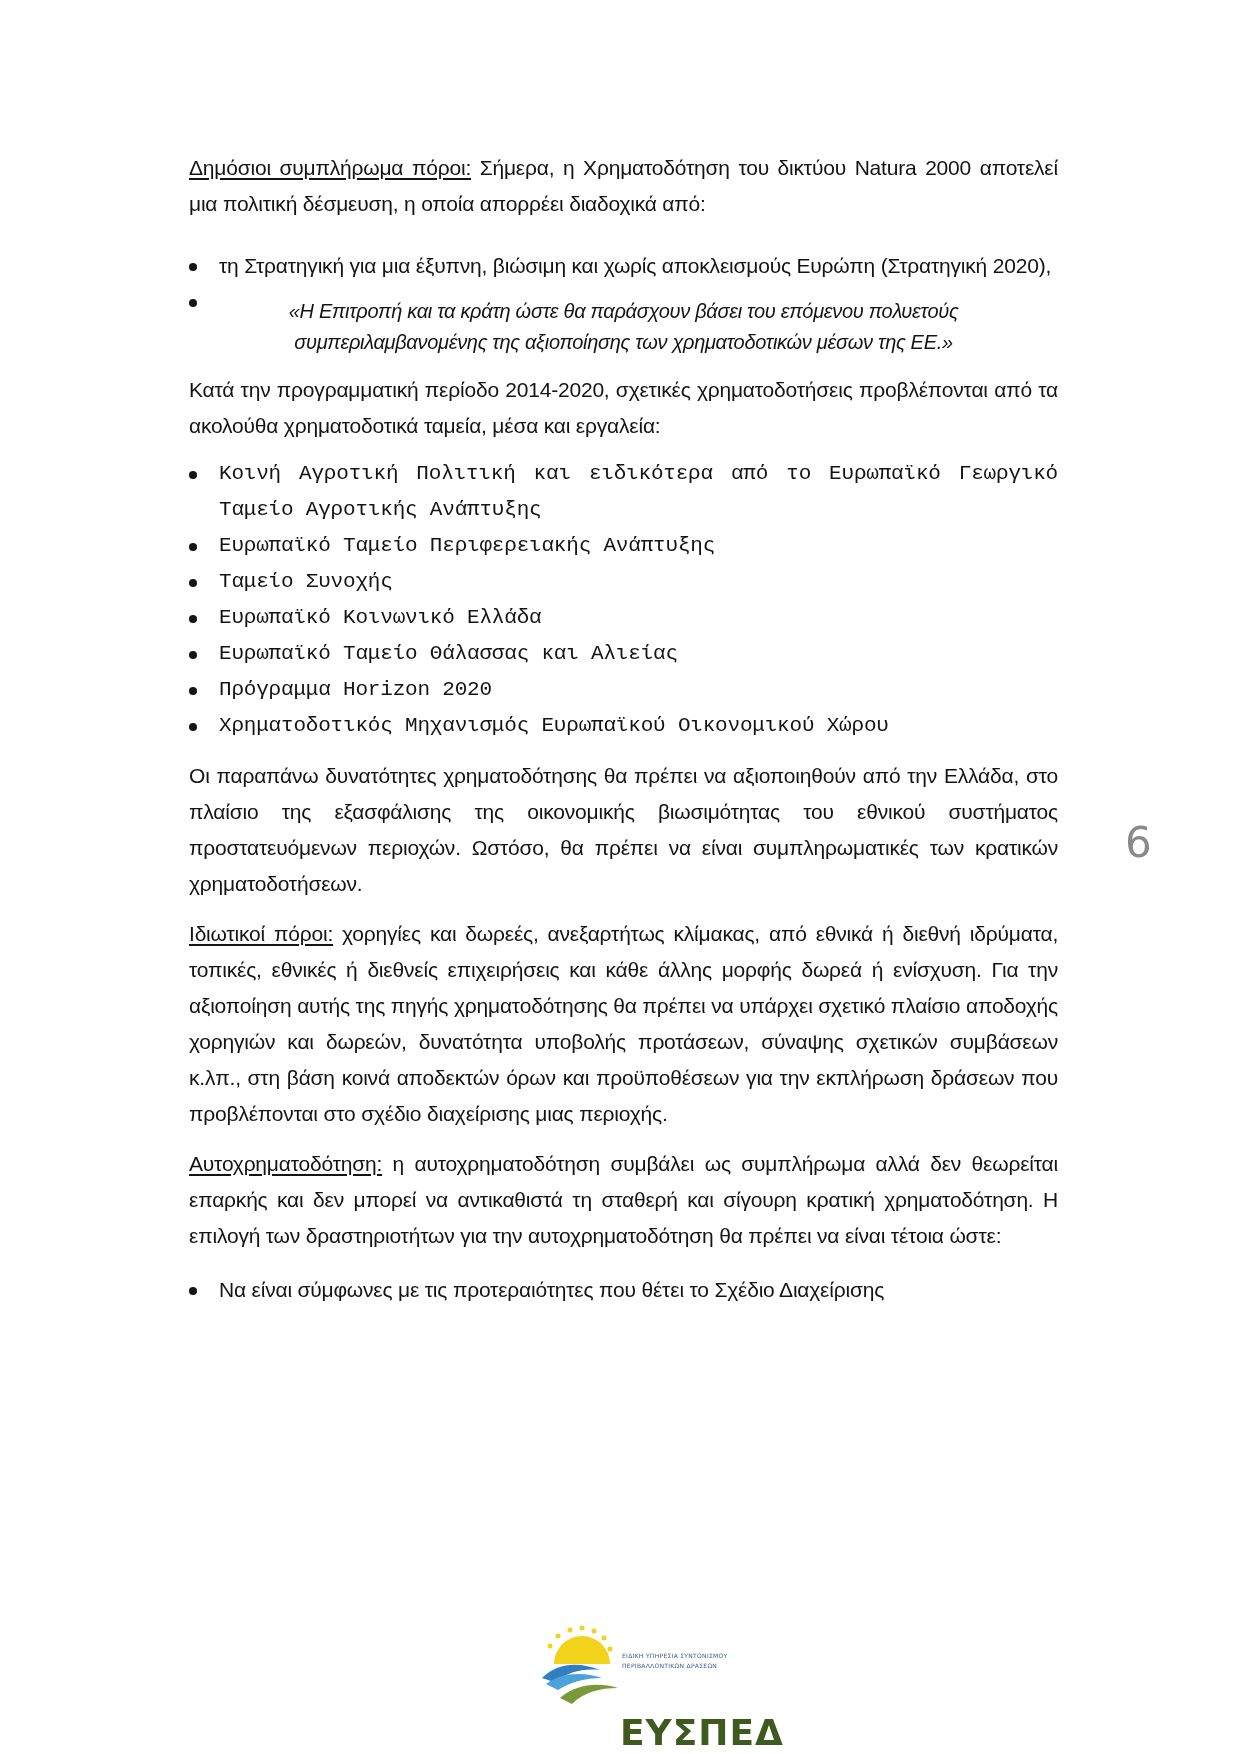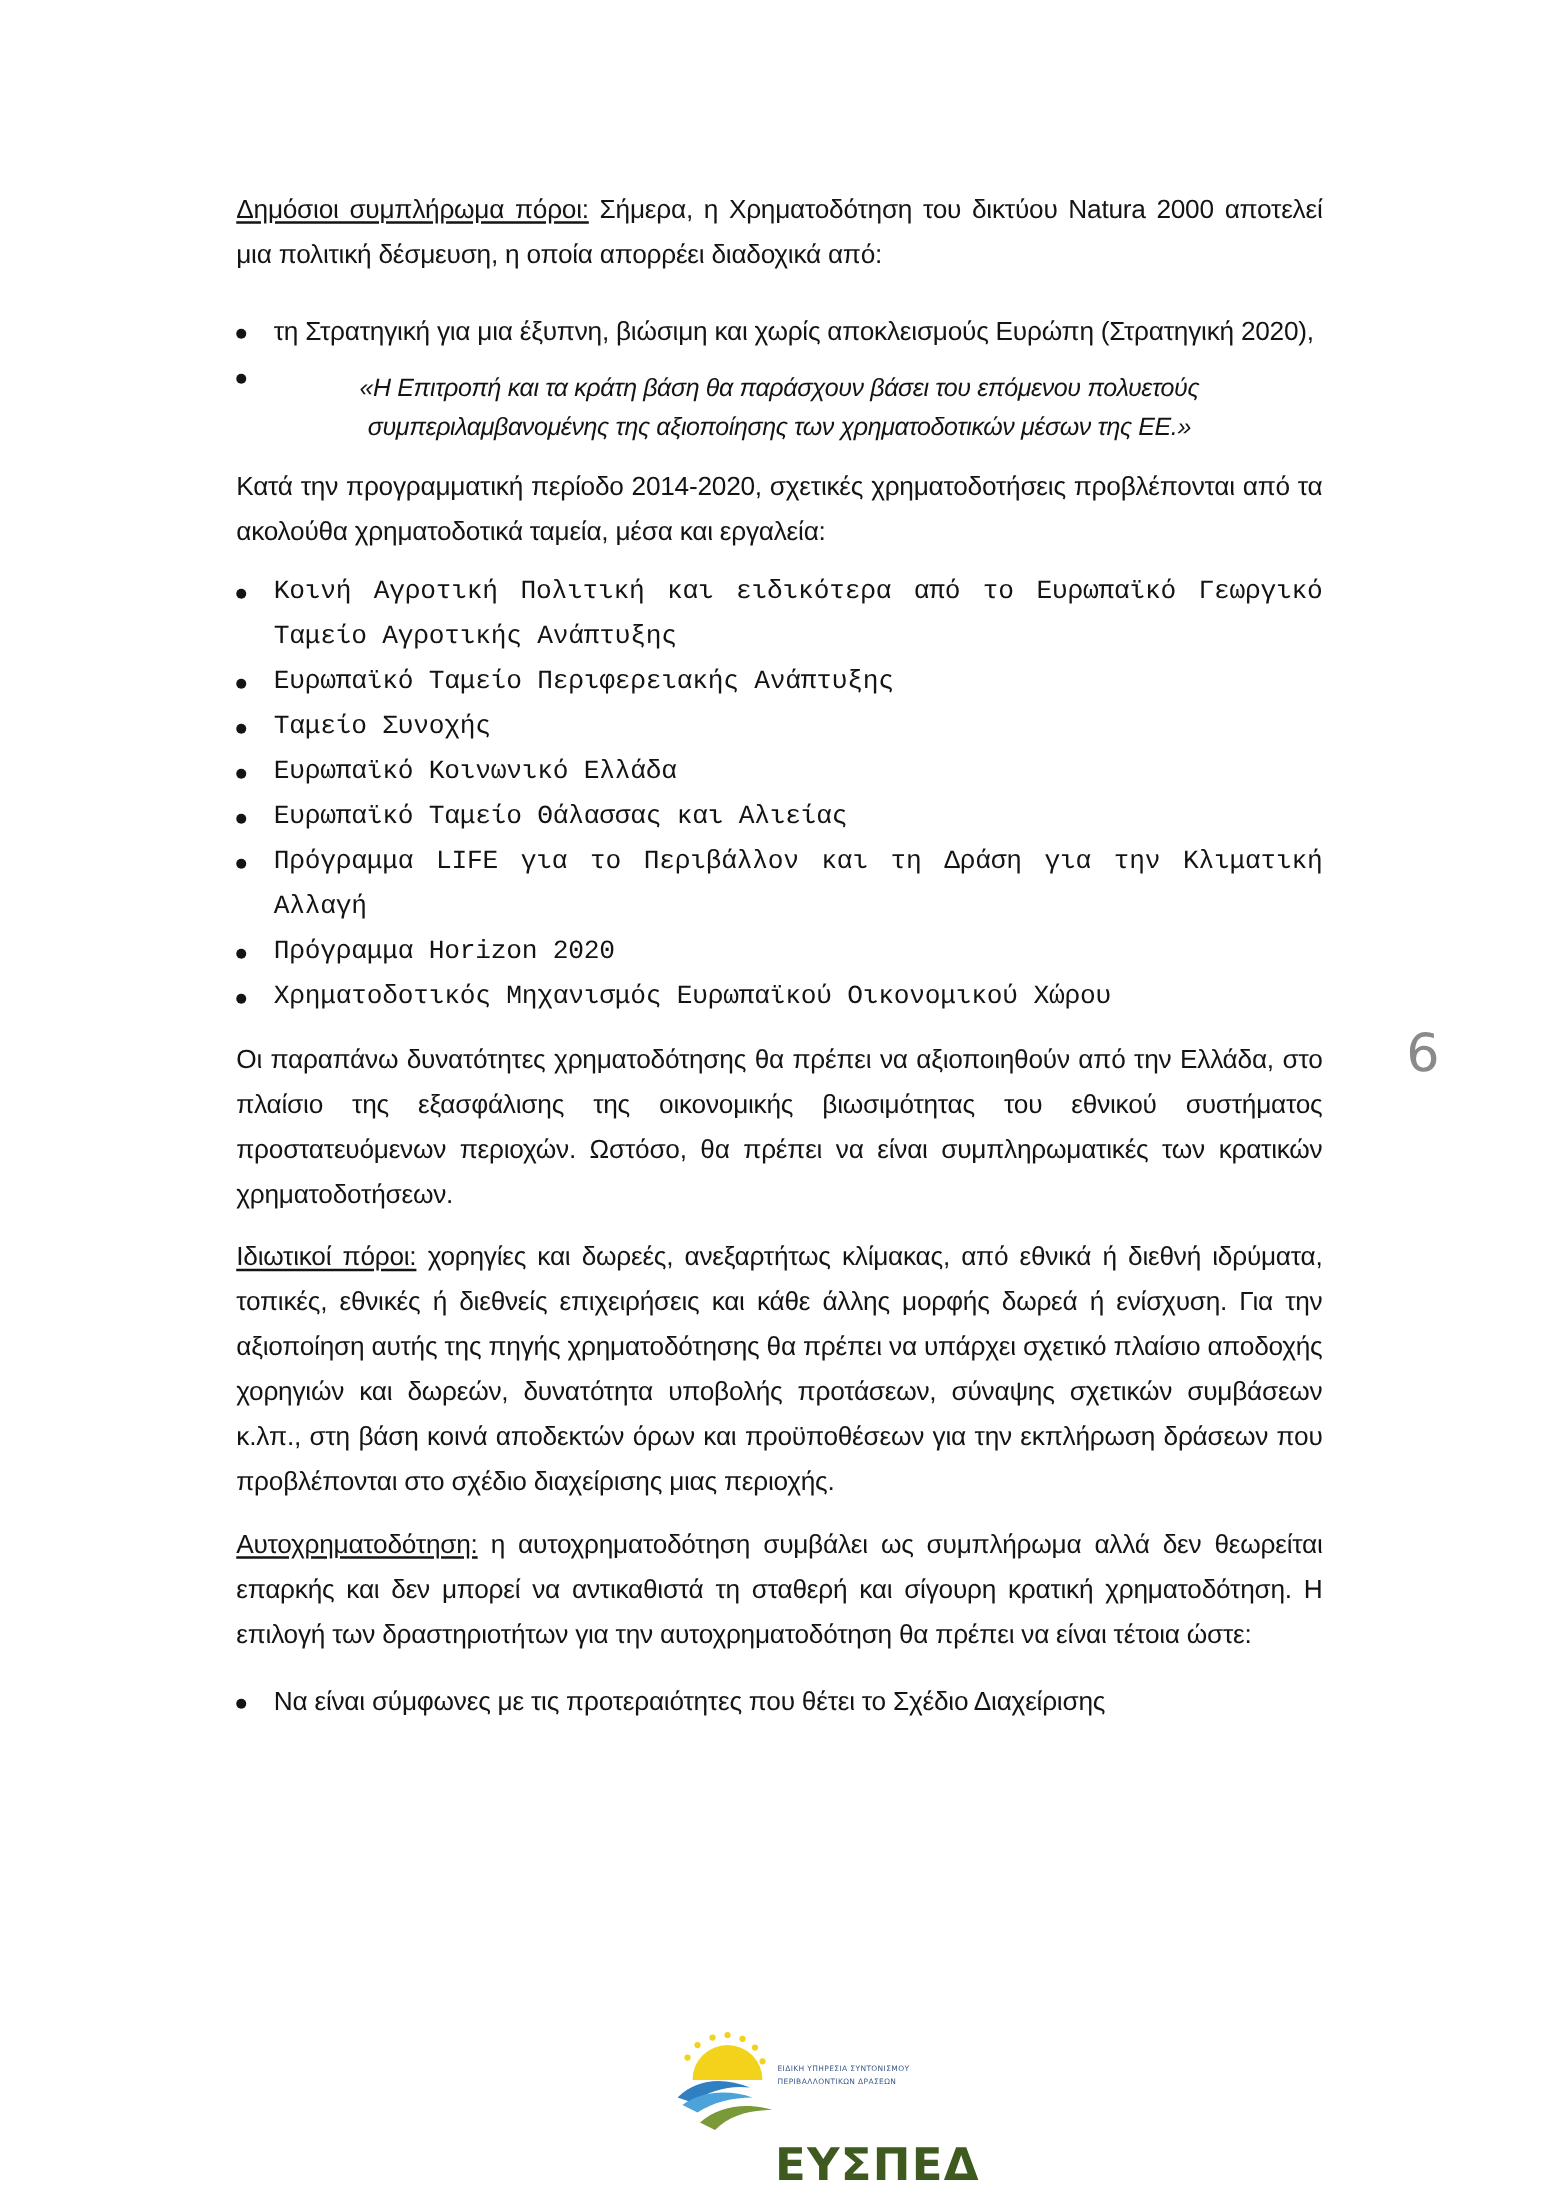--- a/index.html
+++ b/index.html
@@ -25,33 +25,32 @@
   <p class="p" style="margin-bottom:26px;">
     <span class="ul">Δημόσιοι συμπλήρωμα πόροι:</span><span> Σήμερα, η Χρηματοδότηση του δικτύου Natura 2000 αποτελεί μια πολιτική δέσμευση, η οποία απορρέει διαδοχικά από:</span>
   </p>
 
   <ul class="bullets" style="margin-bottom:12px;">
     <li><span class="bullet-dot"></span><span>τη Στρατηγική για μια έξυπνη, βιώσιμη και χωρίς αποκλεισμούς Ευρώπη (Στρατηγική 2020),</span></li>
     <li style="margin-top:0;"><span class="bullet-dot"></span></li>
   </ul>
 
   <div style="margin-bottom:14px;">
-    <p class="quote">«Η Επιτροπή και τα κράτη βάση θα παράσχουν βάσει του επόμενου πολυετούς</p>
+    <p class="quote">«Η Επιτροπή και τα κράτη ώστε θα παράσχουν βάσει του επόμενου πολυετούς</p>
     <p class="quote">συμπεριλαμβανομένης της αξιοποίησης των χρηματοδοτικών μέσων της ΕΕ.»</p>
   </div>
 
   <p class="p" style="margin-bottom:12px;">Κατά την προγραμματική περίοδο 2014-2020, σχετικές χρηματοδοτήσεις προβλέπονται από τα ακολούθα χρηματοδοτικά ταμεία, μέσα και εργαλεία:</p>
 
   <ul class="bullets" style="margin-bottom:14px;font-family:Liberation Mono, monospace;">
     <li><span class="bullet-dot"></span><span>Κοινή Αγροτική Πολιτική και ειδικότερα από το Ευρωπαϊκό Γεωργικό Ταμείο Αγροτικής Ανάπτυξης</span></li>
     <li><span class="bullet-dot"></span><span>Ευρωπαϊκό Ταμείο Περιφερειακής Ανάπτυξης</span></li>
     <li><span class="bullet-dot"></span><span>Ταμείο Συνοχής</span></li>
     <li><span class="bullet-dot"></span><span>Ευρωπαϊκό Κοινωνικό Ελλάδα</span></li>
     <li><span class="bullet-dot"></span><span>Ευρωπαϊκό Ταμείο Θάλασσας και Αλιείας</span></li>
-    <li><span class="bullet-dot"></span><span>Πρόγραμμα LIFE για το Περιβάλλον και τη Δράση για την Κλιματική Αλλαγή</span></li>
     <li><span class="bullet-dot"></span><span>Πρόγραμμα Horizon 2020</span></li>
     <li><span class="bullet-dot"></span><span>Χρηματοδοτικός Μηχανισμός Ευρωπαϊκού Οικονομικού Χώρου</span></li>
   </ul>
 
   <p class="p" style="margin-bottom:14px;">Οι παραπάνω δυνατότητες χρηματοδότησης θα πρέπει να αξιοποιηθούν από την Ελλάδα, στο πλαίσιο της εξασφάλισης της οικονομικής βιωσιμότητας του εθνικού συστήματος προστατευόμενων περιοχών. Ωστόσο, θα πρέπει να είναι συμπληρωματικές των κρατικών χρηματοδοτήσεων.</p>
 
   <p class="p" style="margin-bottom:14px;">
     <span class="ul">Ιδιωτικοί πόροι:</span><span> χορηγίες και δωρεές, ανεξαρτήτως κλίμακας, από εθνικά ή διεθνή ιδρύματα, τοπικές, εθνικές ή διεθνείς επιχειρήσεις και κάθε άλλης μορφής δωρεά ή ενίσχυση. Για την αξιοποίηση αυτής της πηγής χρηματοδότησης θα πρέπει να υπάρχει σχετικό πλαίσιο αποδοχής χορηγιών και δωρεών, δυνατότητα υποβολής προτάσεων, σύναψης σχετικών συμβάσεων κ.λπ., στη βάση κοινά αποδεκτών όρων και προϋποθέσεων για την εκπλήρωση δράσεων που προβλέπονται στο σχέδιο διαχείρισης μιας περιοχής.</span>
   </p>
 

